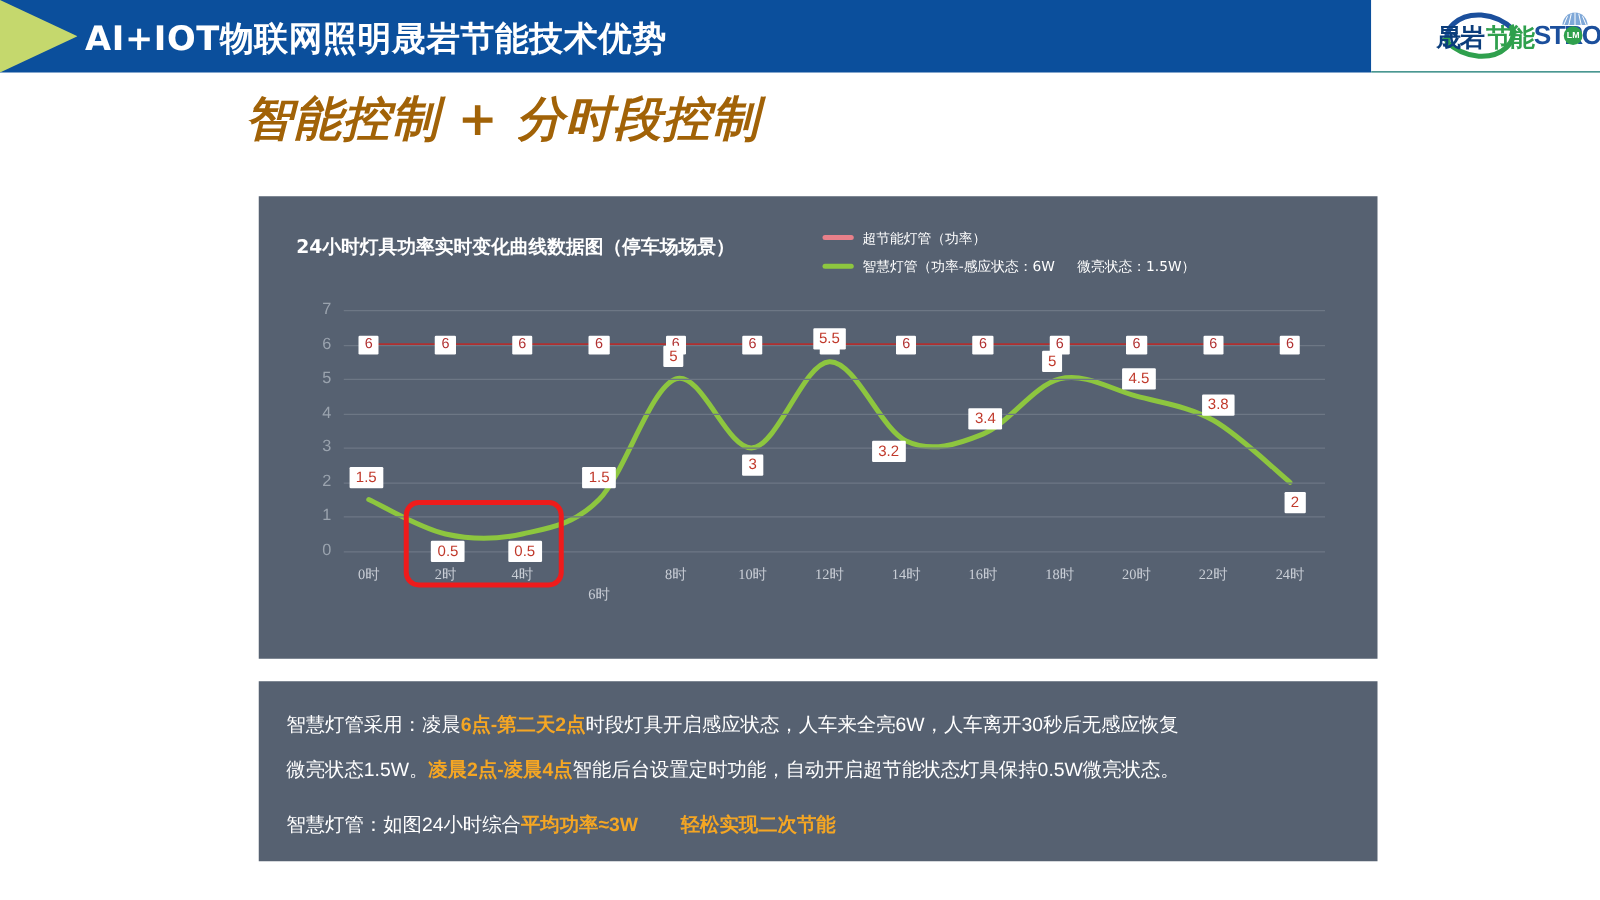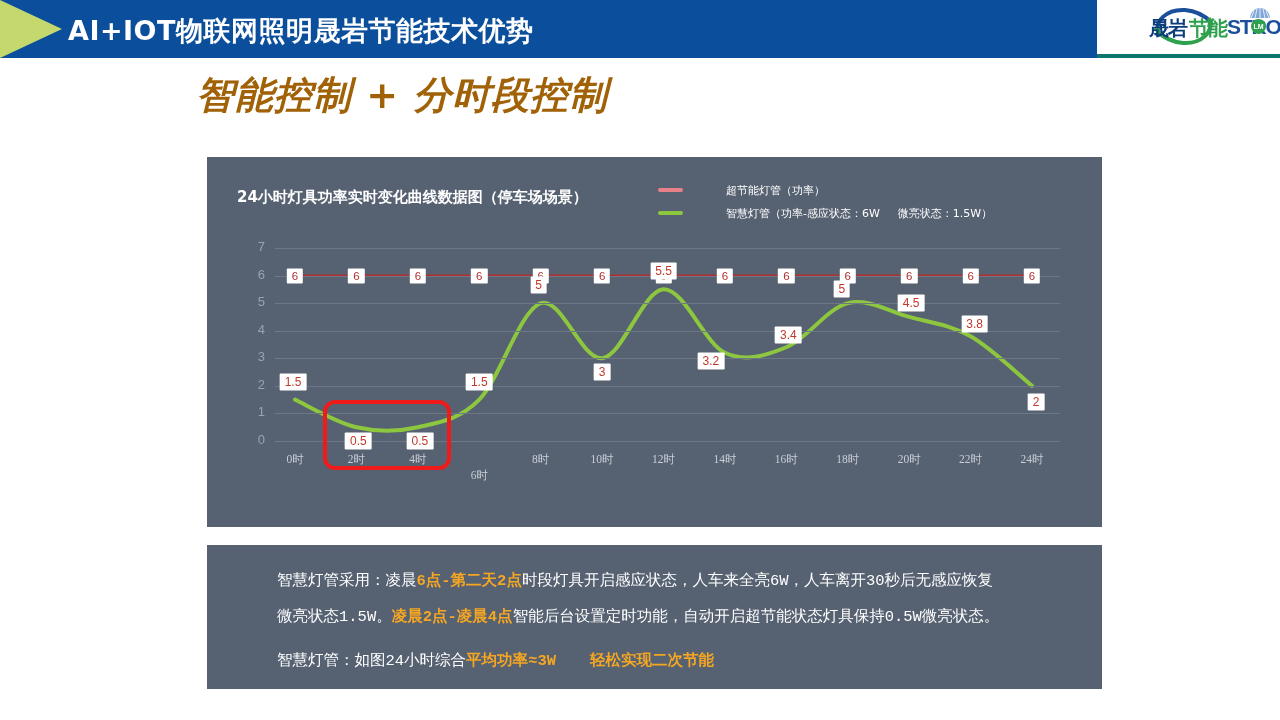--- a/index.html
+++ b/index.html
@@ -23,21 +23,21 @@
     clip-path: polygon(0 0, 0 100%, 100% 50%);
   }
   .header-title {
     position: absolute; left: 68px; top: 13px;
     color: #ffffff; font-size: 27px; font-weight: bold;
     letter-spacing: 0.5px; white-space: nowrap;
     font-family: "DejaVu Sans", "Liberation Sans", sans-serif;
   }
   .logo-box {
     position: absolute; left: 1097px; top: 0; width: 183px; height: 58px;
-    background: #ffffff; border-bottom: 4px solid #0f766e;
+    background: #ffffff; border-bottom: 1px solid #0f766e;
     display: flex; align-items: center; justify-content: center; padding-left: 48px;
   }
   .logo-inner { position: relative; width: 178px; height: 46px; }
   .logo-swoosh { position: absolute; left: 6px; top: 1px; width: 66px; height: 44px; }
   .logo-cn1 {
     position: absolute; left: 4px; top: 11px;
     font-size: 20px; font-weight: bold; color: #0b3d7b;
     font-family: "DejaVu Sans", "Liberation Sans", sans-serif;
     letter-spacing: -1px;
   }
@@ -84,21 +84,21 @@
     width: 895px; height: 370px;
     background: #566171;
   }
   .chart-title {
     position: absolute; left: 30px; top: 31px;
     color: #ffffff; font-size: 15px; font-weight: bold;
     white-space: nowrap;
     font-family: "DejaVu Sans", "Liberation Sans", sans-serif;
   }
   .legend { position: absolute; left: 451px; top: 23px; }
-  .legend-row { display: flex; align-items: center; height: 20px; margin-bottom: 3px; gap: 36px; }
+  .legend-row { display: flex; align-items: center; height: 20px; margin-bottom: 3px; }
   .legend-swatch { width: 25px; height: 4px; border-radius: 2px; margin-right: 7px; flex: 0 0 auto; }
   .legend-label {
     color: #ffffff; font-size: 11px; white-space: nowrap;
     font-family: "DejaVu Sans", "Liberation Sans", sans-serif;
   }
 
   .plot { position: absolute; left: 0; top: 0; width: 895px; height: 370px; }
 
   .ylabel {
     position: absolute; color: #9aa3ae; font-size: 13px;
@@ -126,21 +126,21 @@
   }
 
   
   .note-panel {
     position: absolute; left: 207px; top: 545px;
     width: 895px; height: 144px;
     background: #566171; padding: 18px 22px 0 22px;
   }
   .note-line {
     color: #ffffff; font-size: 15.5px; line-height: 36px;
-    white-space: nowrap; font-family: Liberation Mono, monospace; margin-left: 48px;
+    white-space: nowrap; font-family: Liberation Sans, sans-serif;
   }
   .note-line.last { margin-top: 8px; }
   .hl { color: #f5a623; font-weight: bold; }
   .gap { display: inline-block; width: 34px; }
 </style>
 </head>
 <body>
 
 <div class="slide">
 

